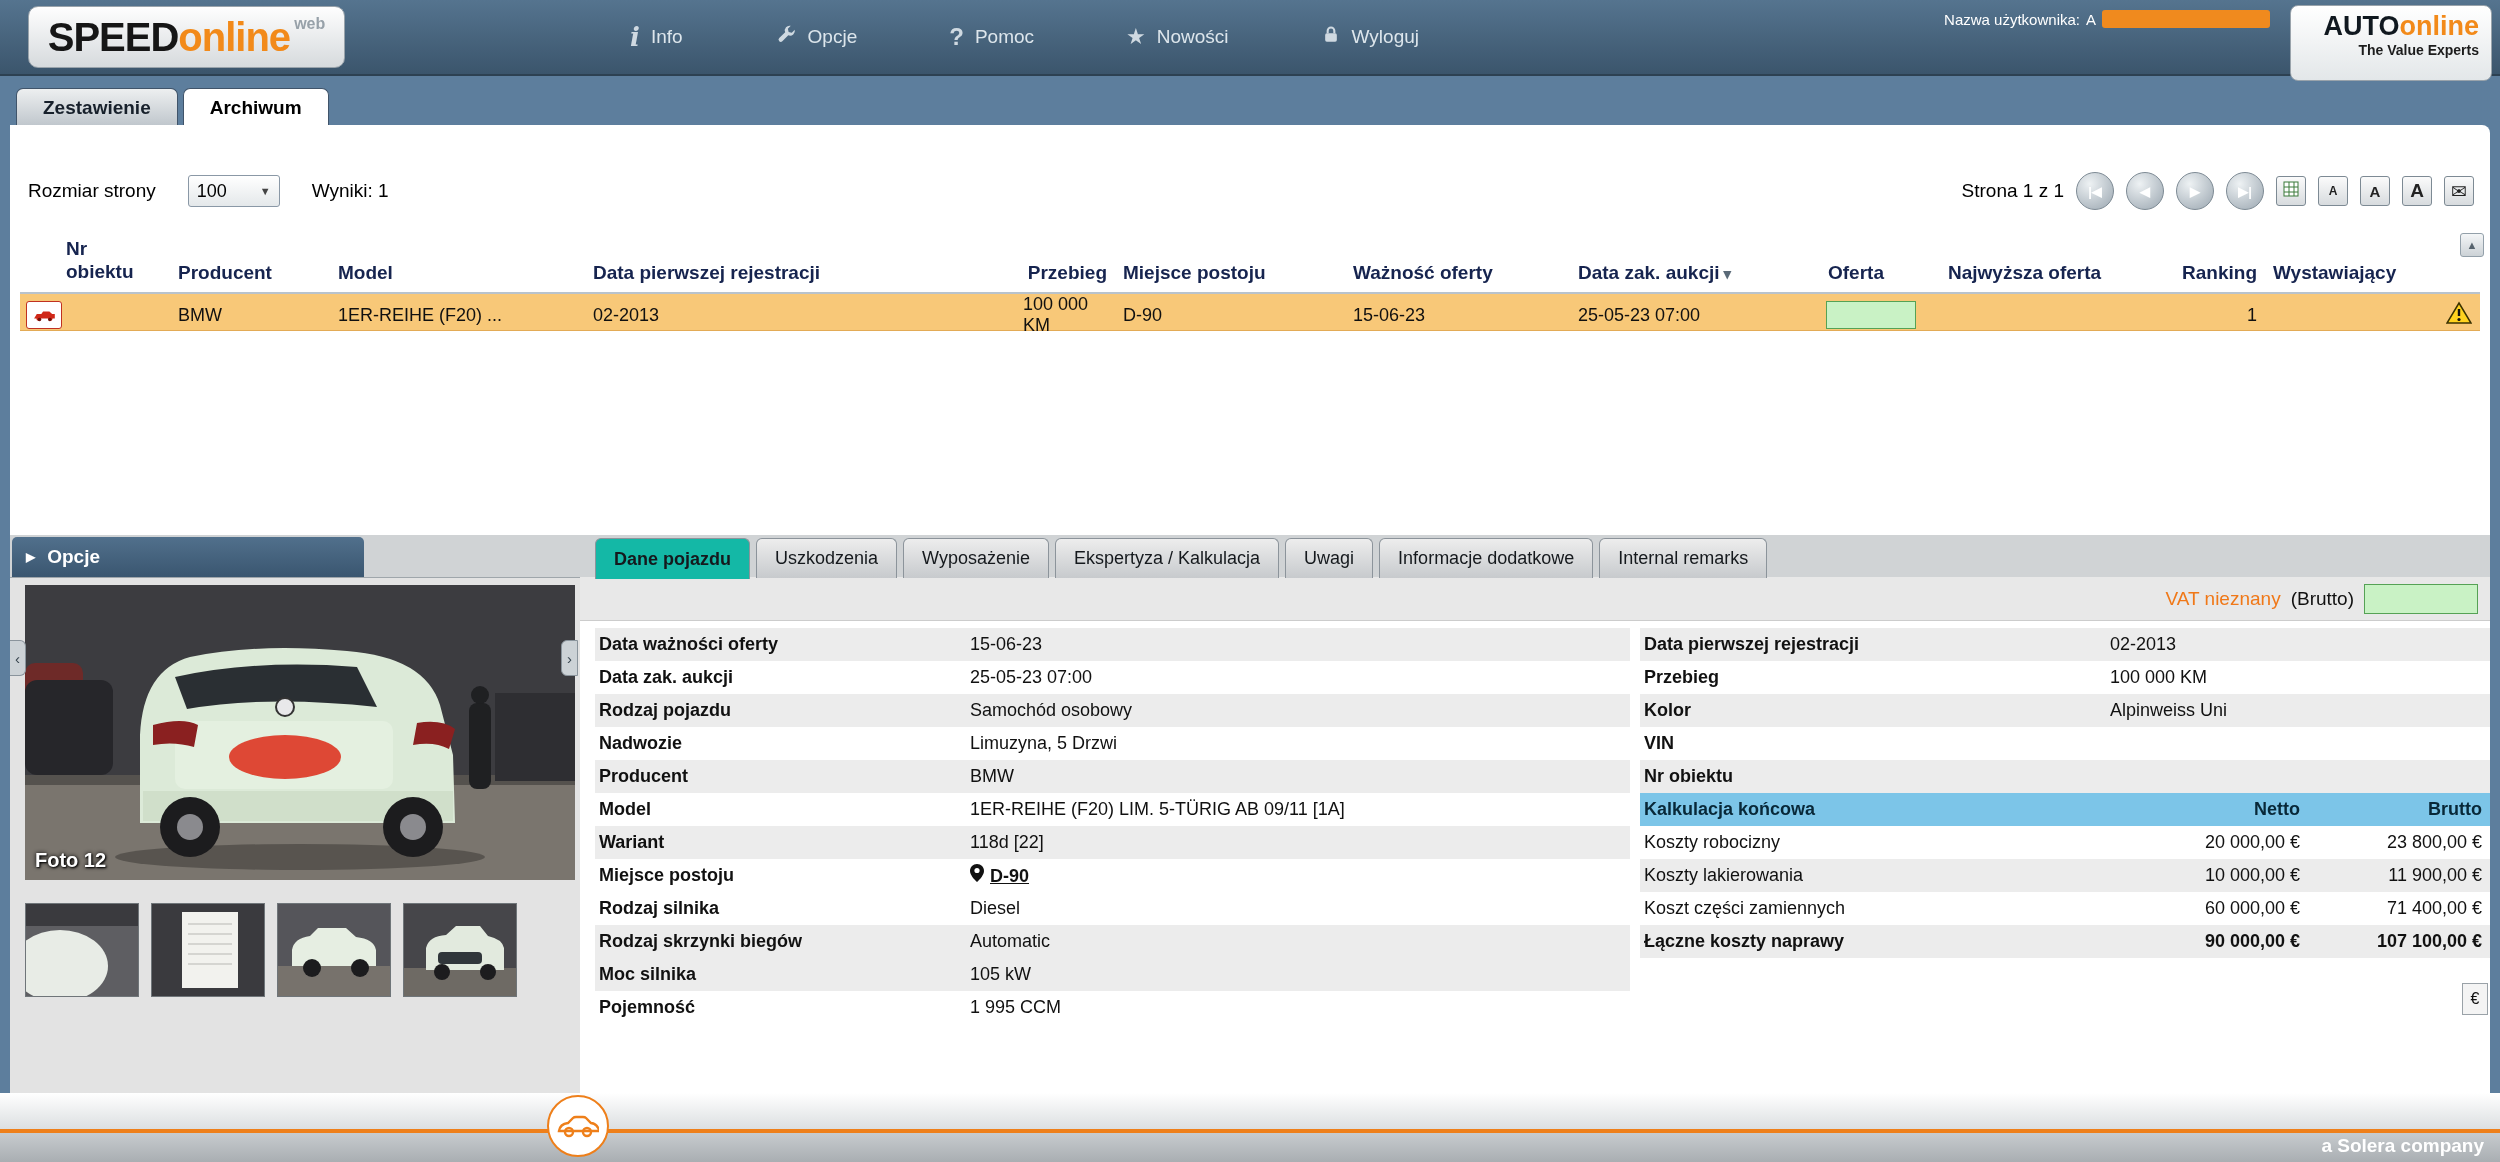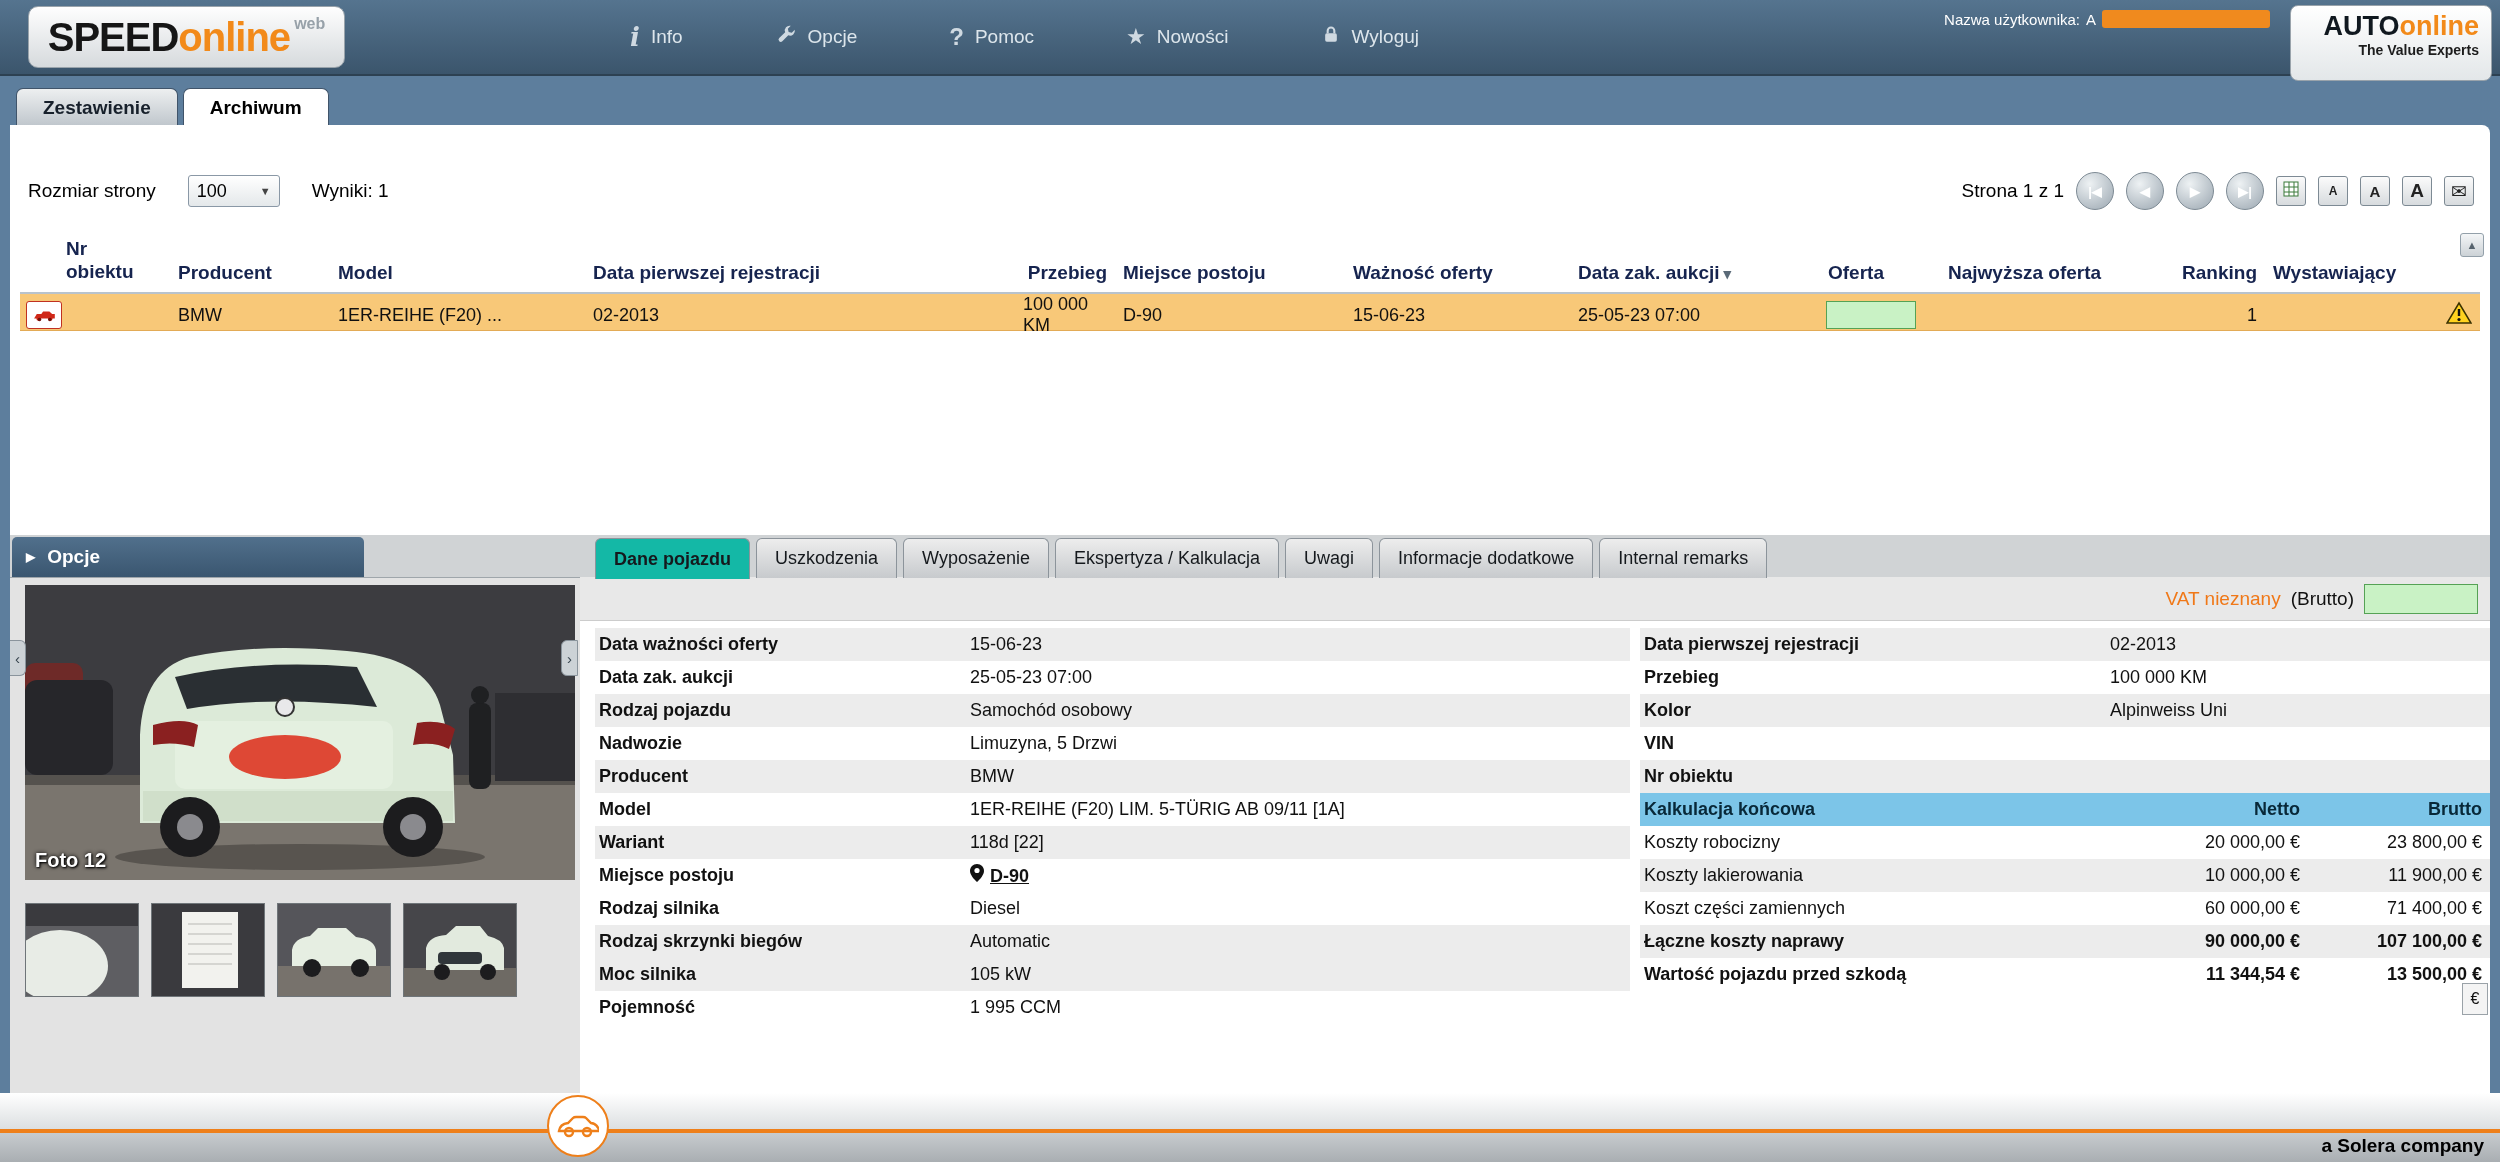--- a/index.html
+++ b/index.html
@@ -140,21 +140,21 @@
   .thumb svg{display:block;}
 
   
   .footer{position:absolute;left:0;bottom:0;width:2500px;height:69px;}
   .footer-top{height:36px;background:linear-gradient(#ffffff,#dcdfe1);}
   .footer-orange{height:4px;background:#ee7f1a;}
   .footer-gray{height:29px;background:linear-gradient(#c7cbce,#a9aeb2);}
   .car-badge{position:absolute;left:547px;top:2px;width:62px;height:62px;border-radius:50%;
              background:#ffffff;border:2px solid #ee7f1a;box-sizing:border-box;
              display:flex;align-items:center;justify-content:center;}
-  .solera{position:absolute;right:16px;bottom:5px;color:#000000;font-weight:bold;font-size:19px;}
+  .solera{position:absolute;right:16px;bottom:5px;color:#ffffff;font-weight:bold;font-size:19px;}
 </style>
 </head>
 <body>
 
 <div class="screen">
 
   <div class="topbar">
     <div class="logo-tile">
       <span class="logo-speed">SPEED</span>
         <span class="logo-online">online</span>
@@ -485,25 +485,20 @@
           <div class="calc-row">
               <span class="cl">Koszt części zamiennych</span>
               <span class="cn">60 000,00 €</span>
               <span class="cb">71 400,00 €</span>
             </div>
           <div class="calc-row stripe bold">
               <span class="cl">Łączne koszty naprawy</span>
               <span class="cn">90 000,00 €</span>
               <span class="cb">107 100,00 €</span>
             </div>
-          <div class="calc-row bold">
-              <span class="cl">Wartość pojazdu przed szkodą</span>
-              <span class="cn">11 344,54 €</span>
-              <span class="cb">13 500,00 €</span>
-            </div>
         </div>
 
         <div class="currency-edge">€</div>
       </div>
     </div>
   </div>
 
   <div class="footer">
     <div class="footer-top"></div>
     <div class="footer-orange"></div>

